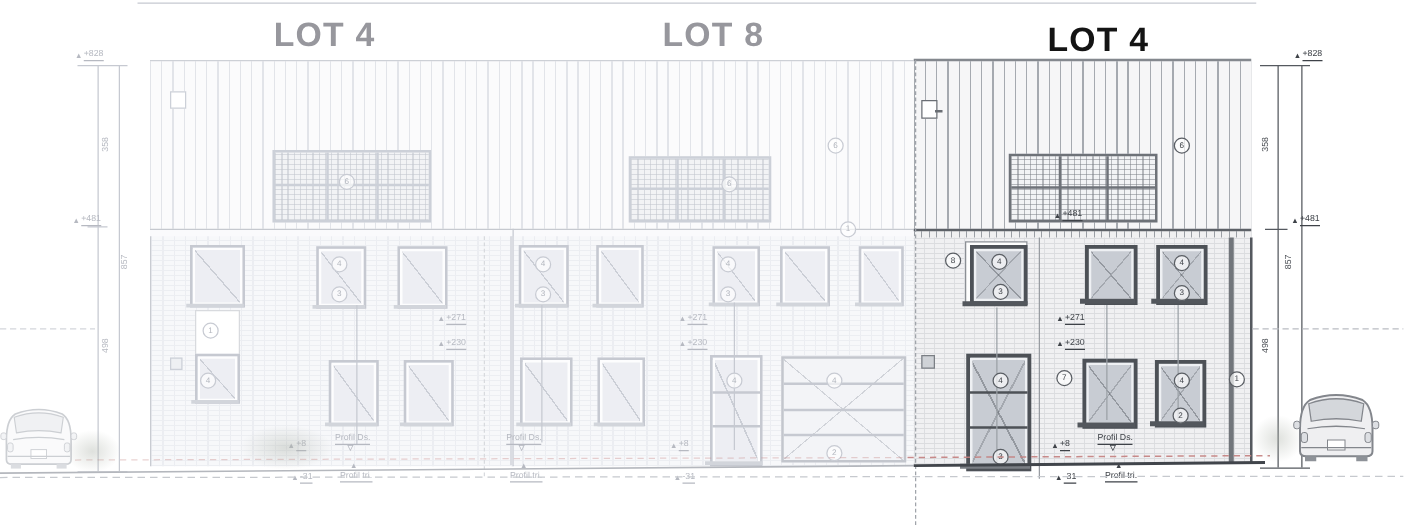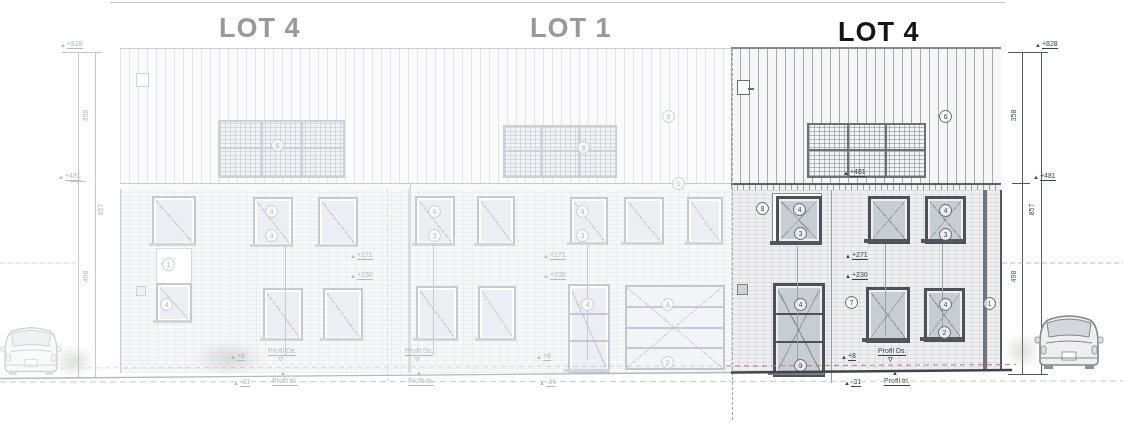--- a/index.html
+++ b/index.html
@@ -68,21 +68,21 @@
   .box.f{border-color:#ccd0d8;background:#eef0f3}
 </style>
 </head>
 <body>
 
 <div class="canvas">
 
   <div class="hline f abs" style="left:110px;top:2px;width:895px"></div>
 
   <div class="title" style="left:219px">LOT 4</div>
-  <div class="title" style="left:530px">LOT 1</div>
+  <div class="title" style="left:530px">LOT 8</div>
   <div class="title dark" style="left:838px;top:17px">LOT 4</div>
 
   <div class="roofF abs" style="left:120px;top:48px;width:611px;height:135px"></div>
   <div class="roof6 abs" style="left:731px;top:47px;width:270px;height:136px"></div>
   <div class="eaveF abs" style="left:120px;top:183px;width:611px;height:6px"></div>
   <div class="eave6 abs" style="left:731px;top:183px;width:270px;height:7px"></div>
 
   <div class="solar f abs" style="left:218px;top:120px;width:123px;height:54px">
     <div class="sv" style="left:33%"></div>
     <div class="sv" style="left:66%"></div>

